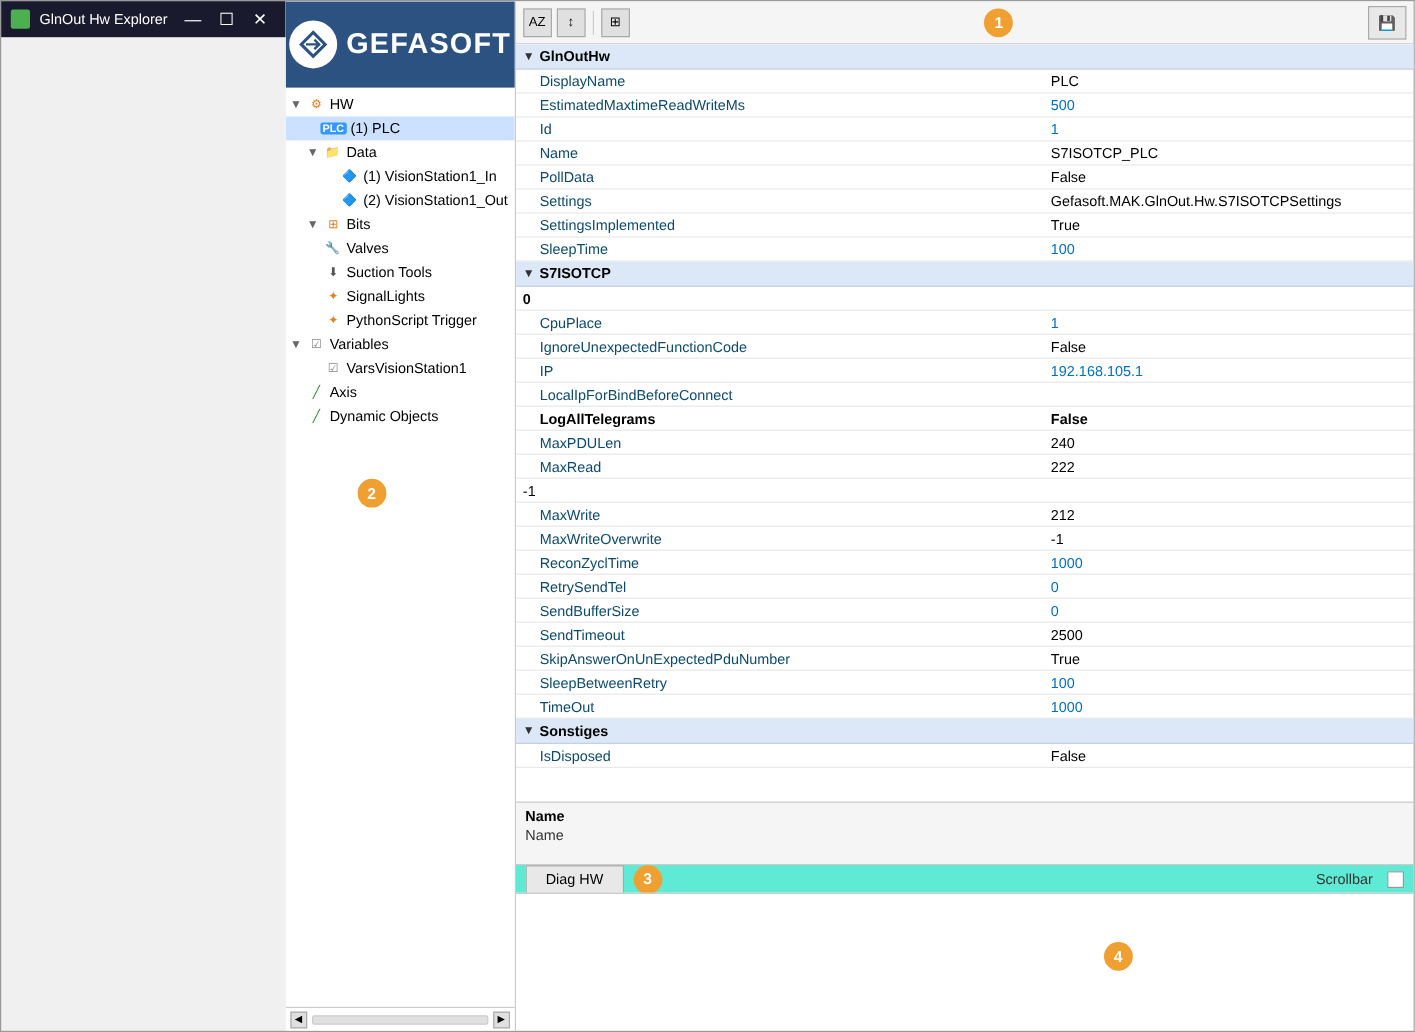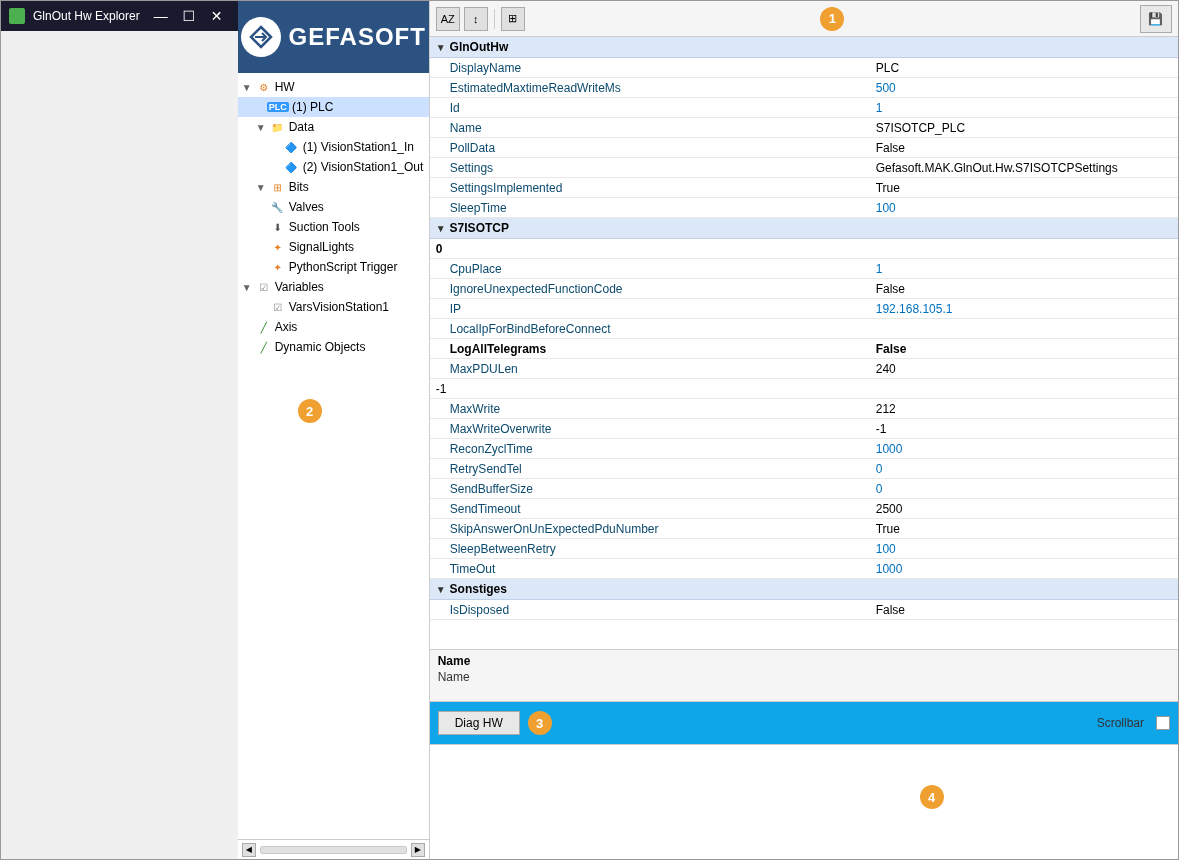--- a/index.html
+++ b/index.html
@@ -54,21 +54,21 @@
     .prop-value { flex: 1; padding: 2px 6px; color: #000; }
     .prop-value.blue { color: #0070c0; }
     .prop-value.bold { font-weight: bold; }
 
     
     .info-bar { height: 52px; border-top: 1px solid #ccc; background: #f5f5f5; padding: 4px 8px; }
     .info-bar-title { font-weight: bold; font-size: 12px; margin-bottom: 2px; }
     .info-bar-desc { font-size: 12px; color: #333; }
 
     
-    .button-bar { height: 43px; border-top: 1px solid #ccc; background: #0ea5e9; display: flex; align-items: center; padding: 0 8px; gap: 8px; }
+    .button-bar { height: 24px; border-top: 1px solid #ccc; background: #5eead4; display: flex; align-items: center; padding: 0 8px; gap: 8px; }
     .diag-btn { height: 24px; padding: 0 16px; background: #e8e8e8; border: 1px solid #aaa; cursor: pointer; font-size: 12px; }
     .scrollbar-label { margin-left: auto; font-size: 12px; color: #333; }
     .scrollbar-check { width: 14px; height: 14px; border: 1px solid #999; background: white; margin-left: 4px; }
 
     
     .log-panel { height: 115px; background: white; border-top: 1px solid #ccc; overflow: auto; }
 
     
     .badge { width: 24px; height: 24px; border-radius: 50%; background: #f0a030; color: white; font-size: 13px; font-weight: bold; display: flex; align-items: center; justify-content: center; position: absolute; }
 
@@ -321,20 +321,24 @@
         </div>
         <div class="prop-row">
           <span class="prop-name bold">LogAllTelegrams</span>
           <span class="prop-value bold">False</span>
         </div>
         <div class="prop-row">
           <span class="prop-name">MaxPDULen</span>
           <span class="prop-value">240</span>
         </div>
         <div class="prop-row">
+          <span class="prop-name">MaxRead</span>
+          <span class="prop-value">222</span>
+        </div>
+        <div class="prop-row">
           <span class="prop-value">-1</span>
         </div>
         <div class="prop-row">
           <span class="prop-name">MaxWrite</span>
           <span class="prop-value">212</span>
         </div>
         <div class="prop-row">
           <span class="prop-name">MaxWriteOverwrite</span>
           <span class="prop-value">-1</span>
         </div>

